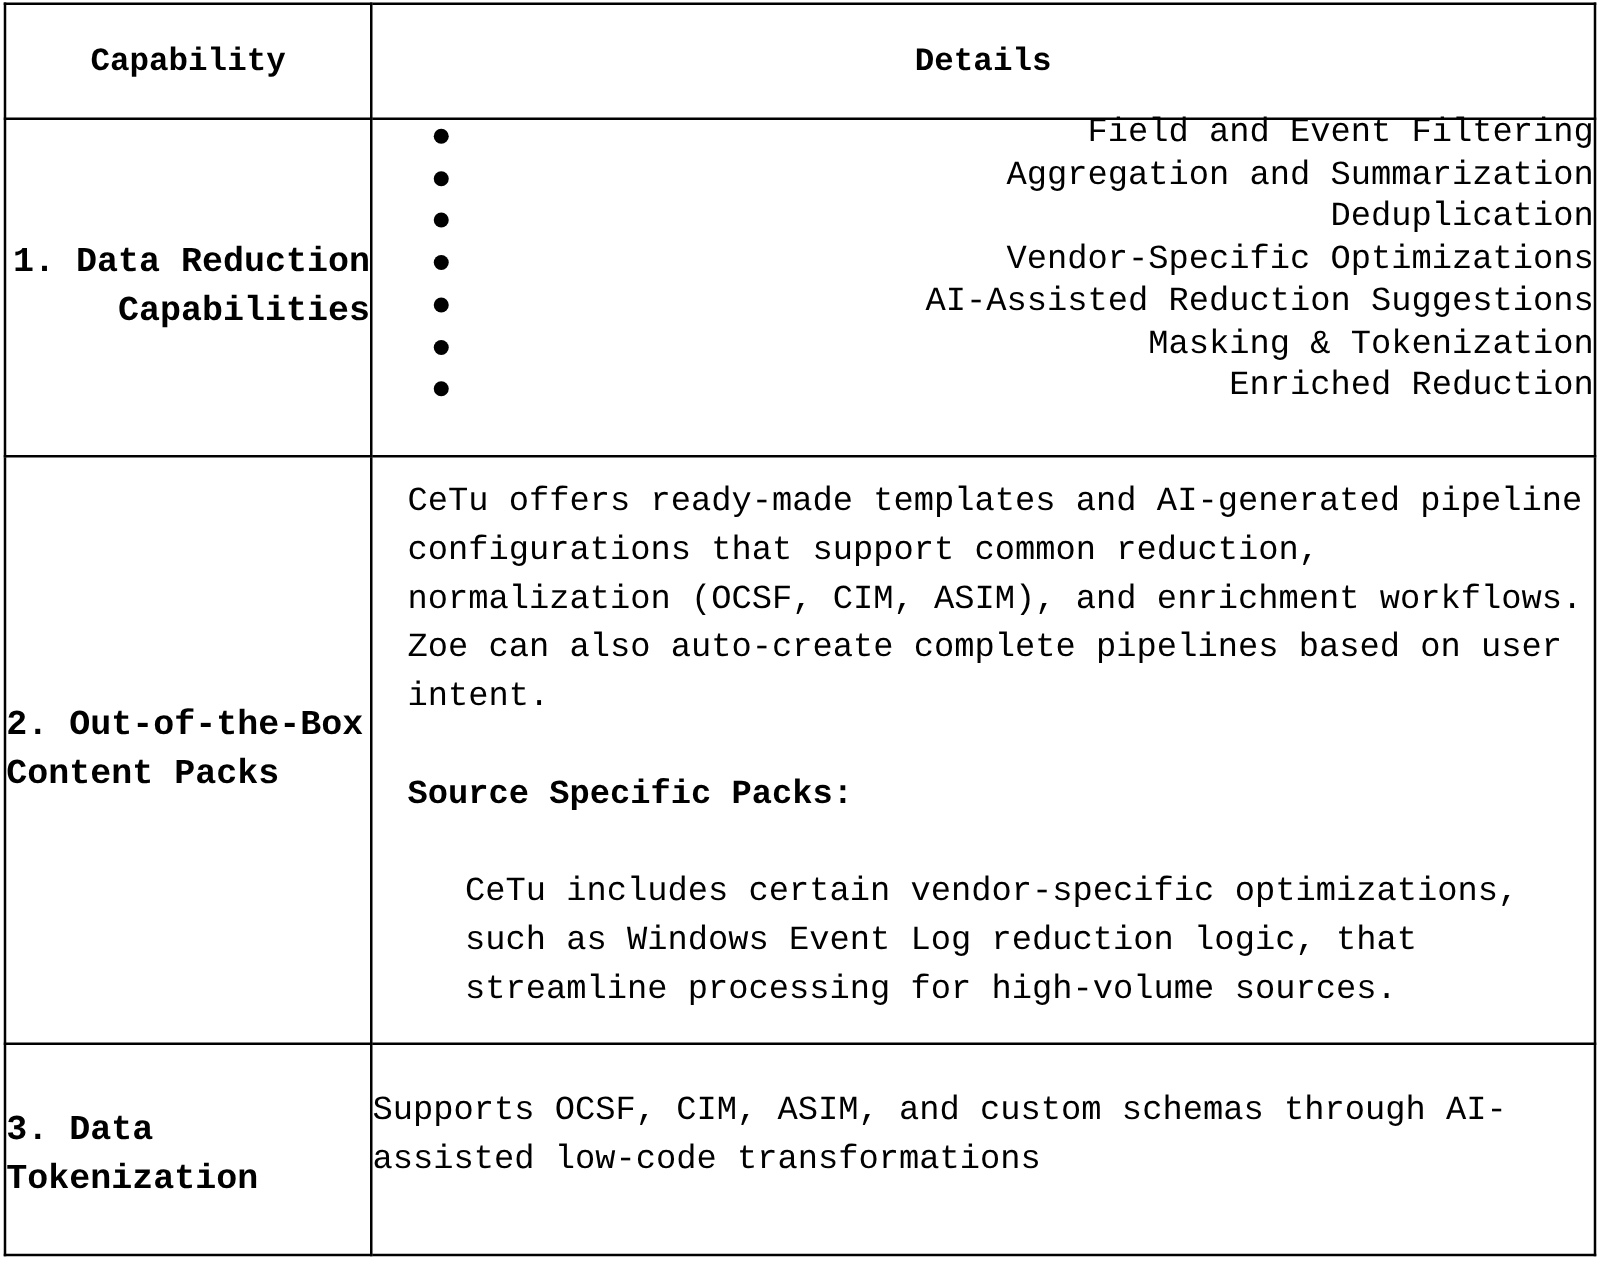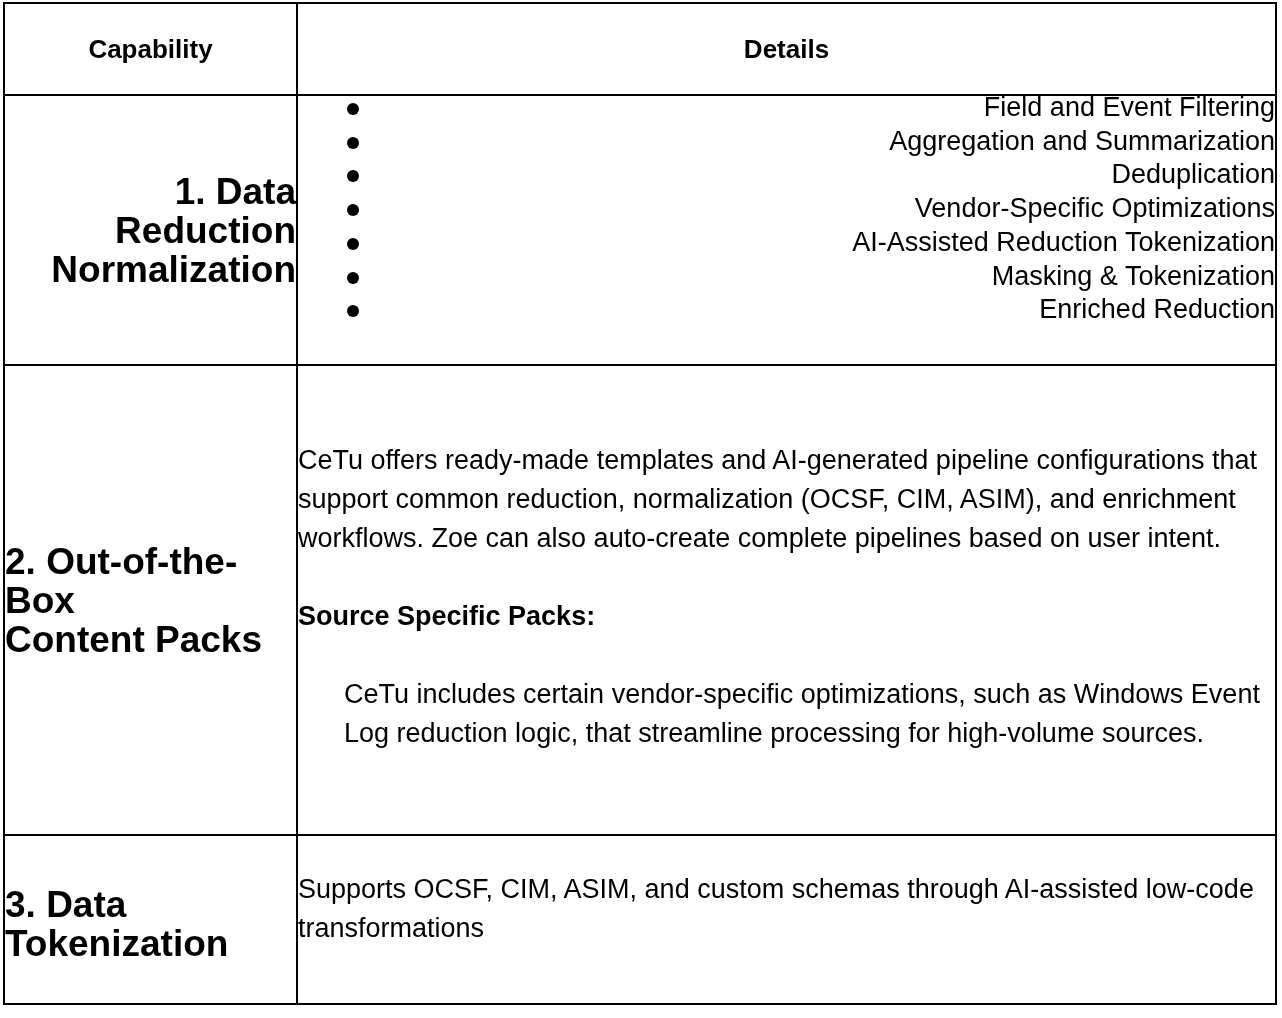--- a/index.html
+++ b/index.html
@@ -1,66 +1,66 @@
 <!DOCTYPE html>
 <html><head>
 <meta charset="utf-8">
 <style>
   html, body { margin: 0; padding: 0; background: #ffffff; }
   body { width: 1282px; height: 1018px; position: relative; overflow: hidden;
          font-family: "Liberation Sans", sans-serif; color: #000; }
   table.cap { position: absolute; left: 3px; top: 2px; width: 1274px;
-              border-collapse: collapse; table-layout: fixed; }
+              border-collapse: collapse; table-layout: fixed; font-family: Liberation Mono, monospace; }
   table.cap td, table.cap th { border: 2px solid #000; padding: 0; vertical-align: middle; }
   col.c1 { width: 293px; }
   th { font-weight: bold; font-size: 26px; text-align: center; height: 90px; }
   th.h1 { padding-bottom: 4px; }
-  td.label { font-weight: bold; font-size: 37px; line-height: 39px; padding-left: 16px; }
+  td.label { font-weight: bold; font-size: 28px; line-height: 39px; padding-left: 16px; }
   td.details { font-size: 27px; line-height: 39px; padding-left: 15px; padding-right: 10px; }
   .r1 td { height: 268px; text-align: right; }
   .r2 td { height: 468px; }
   .r3 td { height: 167px; }
   ul.bullets { list-style: none; margin: 0; padding: 0 0 0 49px; position: relative; top: -21px; }
   ul.bullets li { font-size: 27px; line-height: 33.7px; position: relative; padding-left: 47px; }
   ul.bullets li .dot { position: absolute; left: 0; top: 12px; width: 12px; height: 12px;
                         border-radius: 50%; background: #000; }
   .para { margin: 0; }
   .para.gap { margin-top: 39px; margin-left: 46px; }
   .subhead { font-weight: bold; margin: 39px 0 14px 0; }
   td.r2details { vertical-align: middle; }
-  td.r2details .inner { position: relative; top: -3px; }
+  td.r2details .inner { position: relative; top: -3px; padding-left: 28px; }
   td.r3details .inner { position: relative; top: -11px; }
   td.r3label .inner { position: relative; top: 4px; }
 </style>
 </head>
 <body>
 
 <table class="cap">
   <colgroup>
       <col class="c1">
       <col>
     </colgroup>
   <tbody>
       <tr>
     <th class="h1">Capability</th>
     <th>Details</th>
   </tr>
 
   <tr class="r1">
     <td class="label">
       <div>1. Data Reduction</div>
-      <div>Normalization</div>
+      <div>Capabilities</div>
     </td>
     <td class="details">
       <ul class="bullets">
         <li><span class="dot"></span><span>Field and Event Filtering</span></li>
         <li><span class="dot"></span><span>Aggregation and Summarization</span></li>
         <li><span class="dot"></span><span>Deduplication</span></li>
         <li><span class="dot"></span><span>Vendor-Specific Optimizations</span></li>
-        <li><span class="dot"></span><span>AI-Assisted Reduction Tokenization</span></li>
+        <li><span class="dot"></span><span>AI-Assisted Reduction Suggestions</span></li>
         <li><span class="dot"></span><span>Masking &amp; Tokenization</span></li>
         <li><span class="dot"></span><span>Enriched Reduction</span></li>
       </ul>
     </td>
   </tr>
 
   <tr class="r2">
     <td class="label">
       <div>2. Out-of-the-Box</div>
       <div>Content Packs</div>

